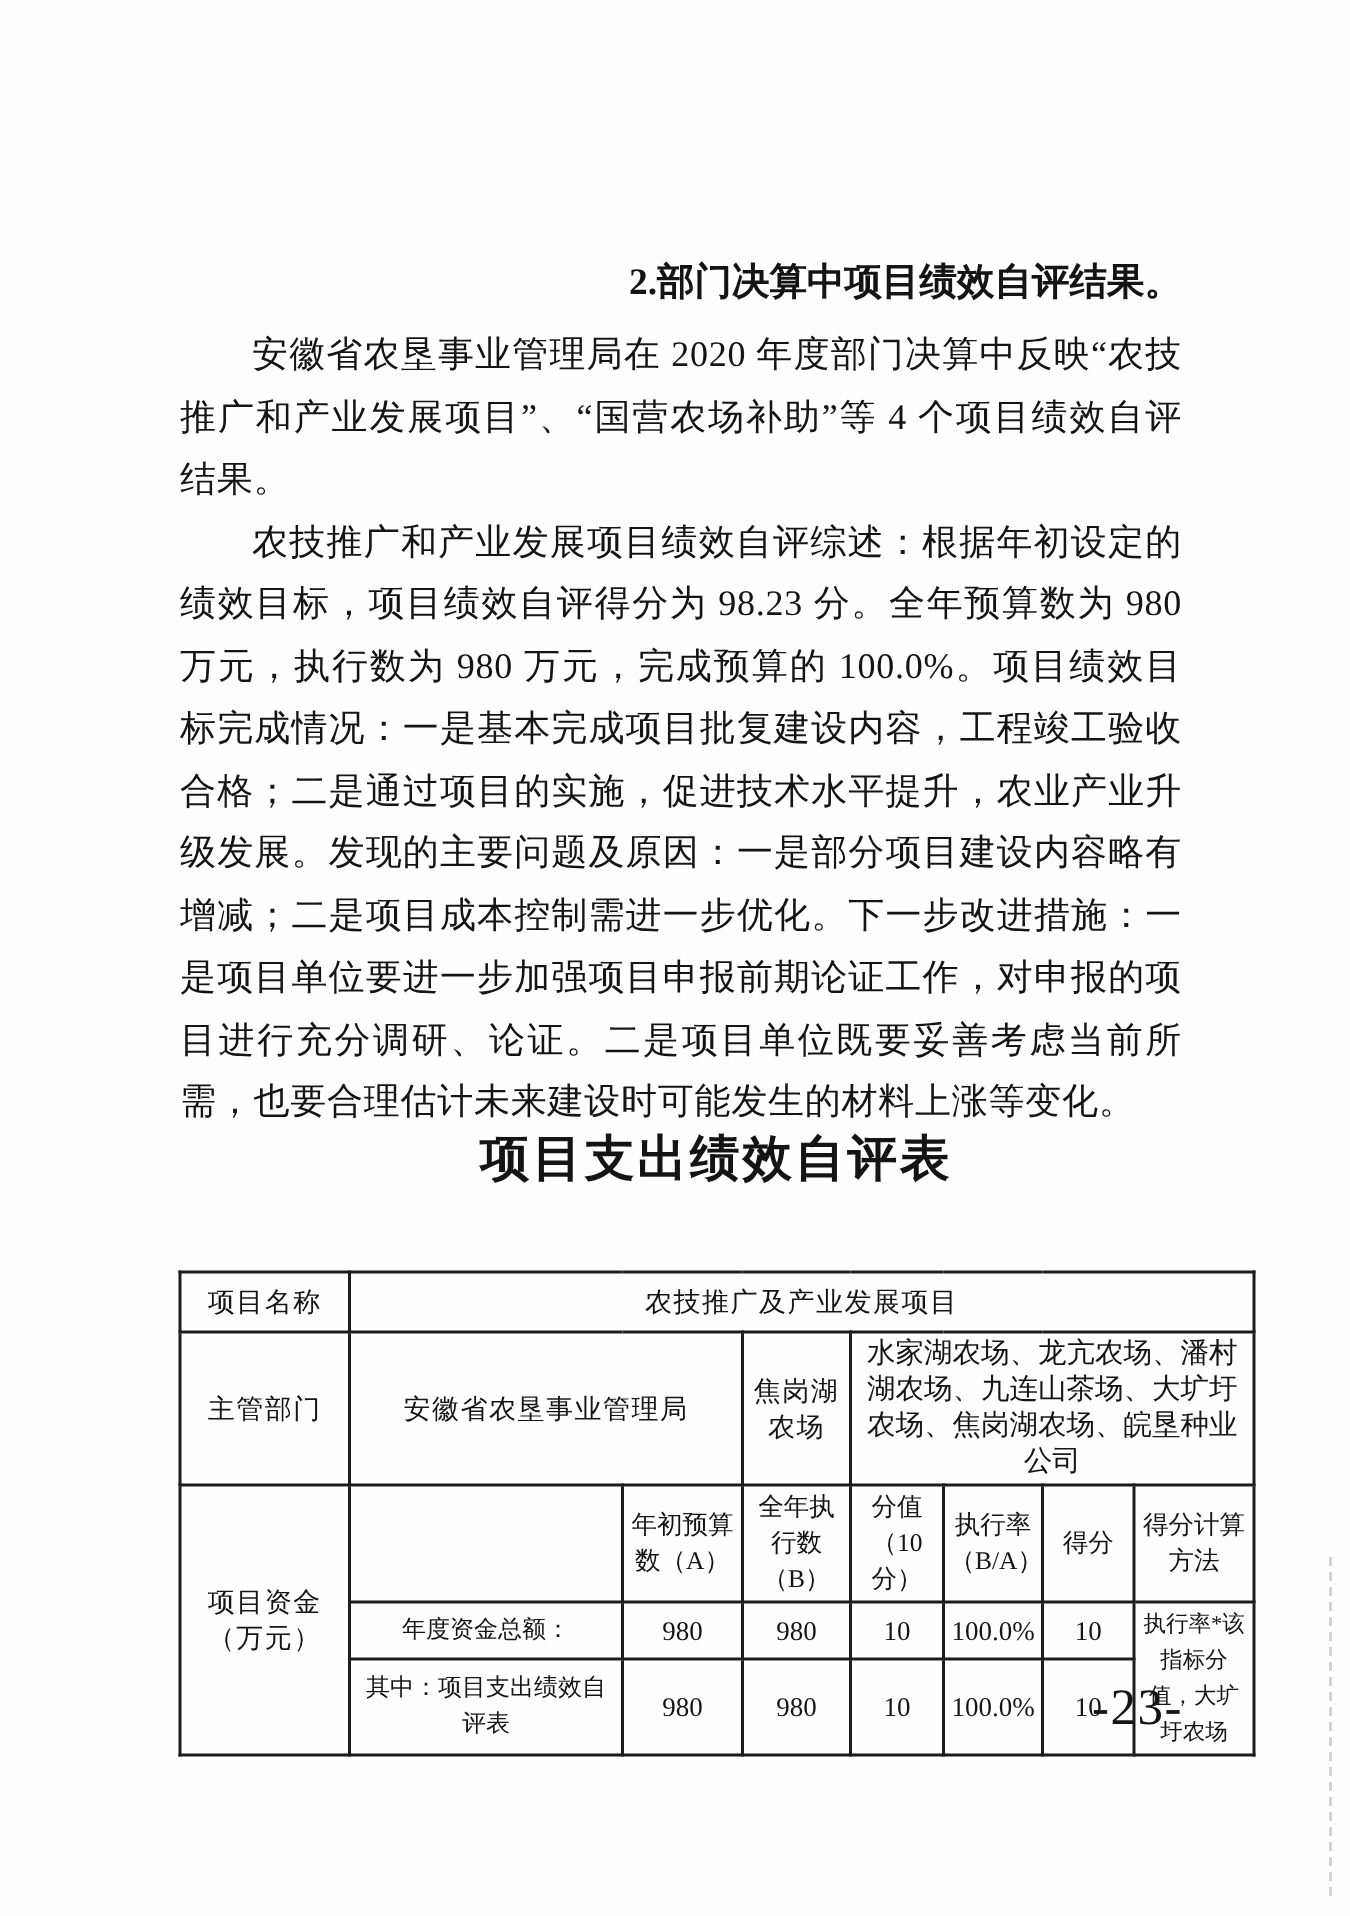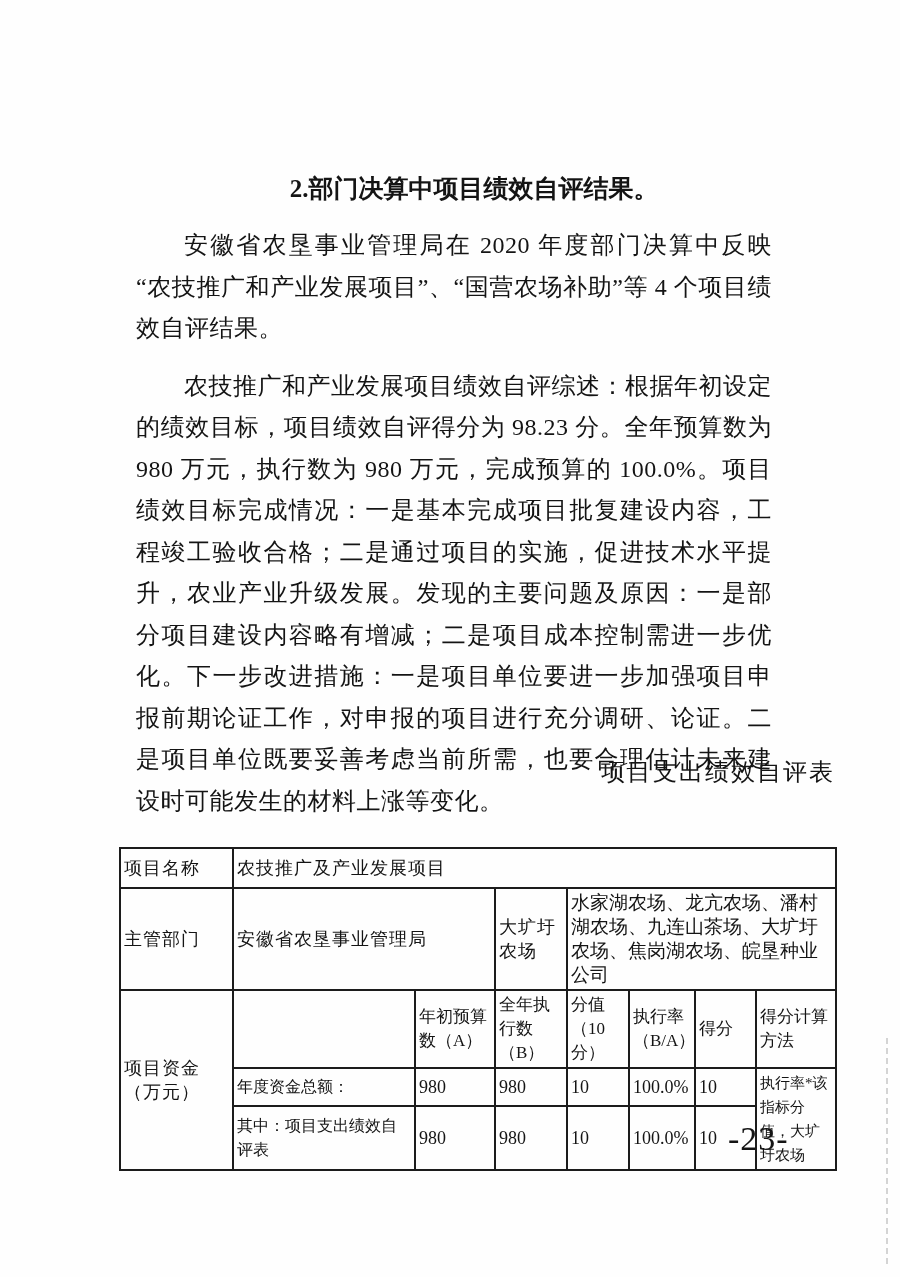--- a/index.html
+++ b/index.html
@@ -22,58 +22,58 @@
     font-size: 24px;
     line-height: 41.5px;
     text-align: justify;
   }
   .section-heading {
     font-size: 25px;
     font-weight: 700;
     margin: 0 0 8px 0;
     padding-left: 40px;
     line-height: 41px;
-    text-align: center;
+    text-align: right;
   }
   .para {
-    margin: 16px;
+    margin: 0;
     text-indent: 48px;
     letter-spacing: 0.5px;
   }
   
   .title-block {
     position: absolute;
     left: 120px; top: 754px; width: 715px;
     text-align: center;
   }
   .table-title {
     margin: 0;
     font-family: "Liberation Sans", "DejaVu Sans", sans-serif;
-    font-size: 24px;
-    font-weight: 400;
+    font-size: 33px;
+    font-weight: 700;
     line-height: 36px;
     letter-spacing: 2px;
-    text-align: right;
   }
   .table-subtitle {
     margin: 4px 0 0 0;
     font-size: 17px;
     line-height: 24px;
   }
   
   table.eval {
     position: absolute;
     left: 119px; top: 847px;
     width: 716px;
     border-collapse: collapse;
     table-layout: fixed;
     font-size: 17px;
   }
   table.eval td {
     border: 2px solid #1c1c1c;
+    text-align: center;
     vertical-align: middle;
     padding: 2px 3px;
     line-height: 24px;
     overflow: hidden;
   }
   td.rowlabel { font-size: 18px; letter-spacing: 1px; }
   td.preline  { white-space: pre-line; margin-left: 38px; }
   td.farms    { font-size: 19px; line-height: 23px; letter-spacing: 0; padding: 2px 4px; }
   td.dept     { font-size: 18px; letter-spacing: 1px; }
   td.hdr      { font-size: 17px; line-height: 23px; padding: 2px 2px; }
@@ -123,21 +123,21 @@
         <col style="width:80px">
     </colgroup>
     <tbody>
       <tr style="height:40px">
         <td class="rowlabel">项目名称</td>
         <td colspan="7" class="rowlabel">农技推广及产业发展项目</td>
       </tr>
       <tr style="height:83px">
         <td class="rowlabel">主管部门</td>
         <td colspan="2" class="dept">安徽省农垦事业管理局</td>
-        <td class="dept">大圹圩农场</td>
+        <td class="dept">焦岗湖农场</td>
         <td colspan="4" class="farms">水家湖农场、龙亢农场、潘村湖农场、九连山茶场、大圹圩农场、焦岗湖农场、皖垦种业公司</td>
       </tr>
       <tr style="height:49px">
         <td rowspan="3" class="rowlabel preline">项目资金
 （万元）</td>
         <td></td>
         <td class="hdr">年初预算数（A）</td>
         <td class="hdr">全年执行数（B）</td>
         <td class="hdr">分值（10分）</td>
         <td class="hdr">执行率（B/A）</td>

